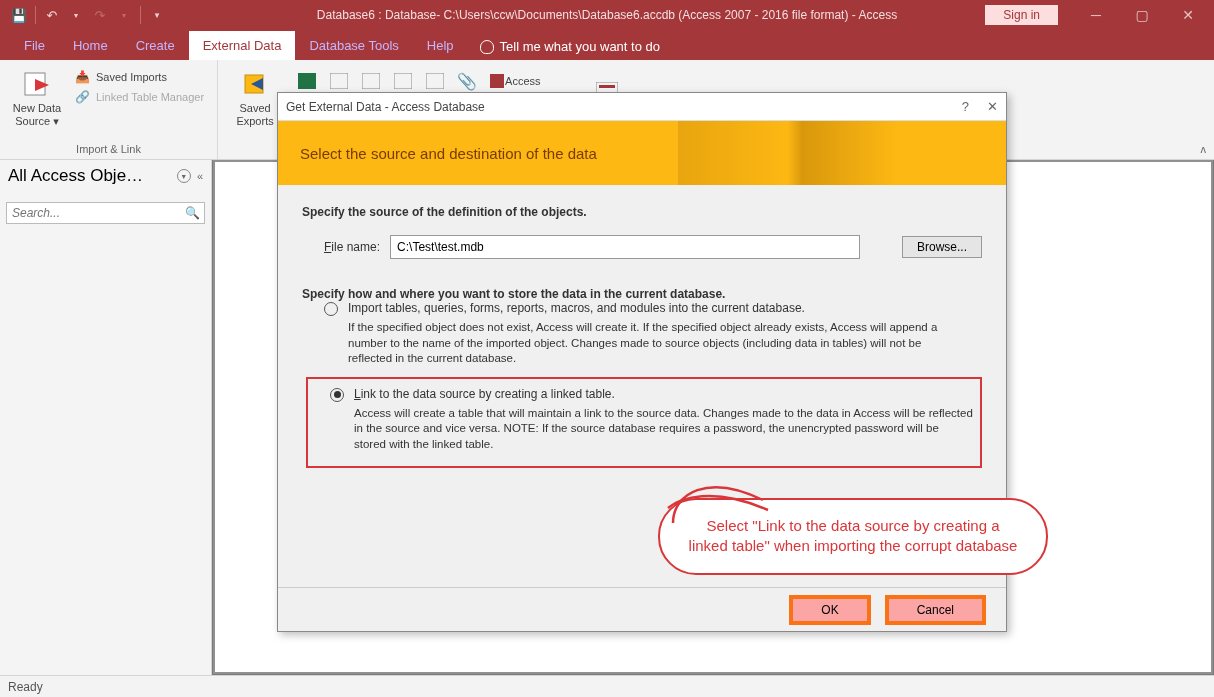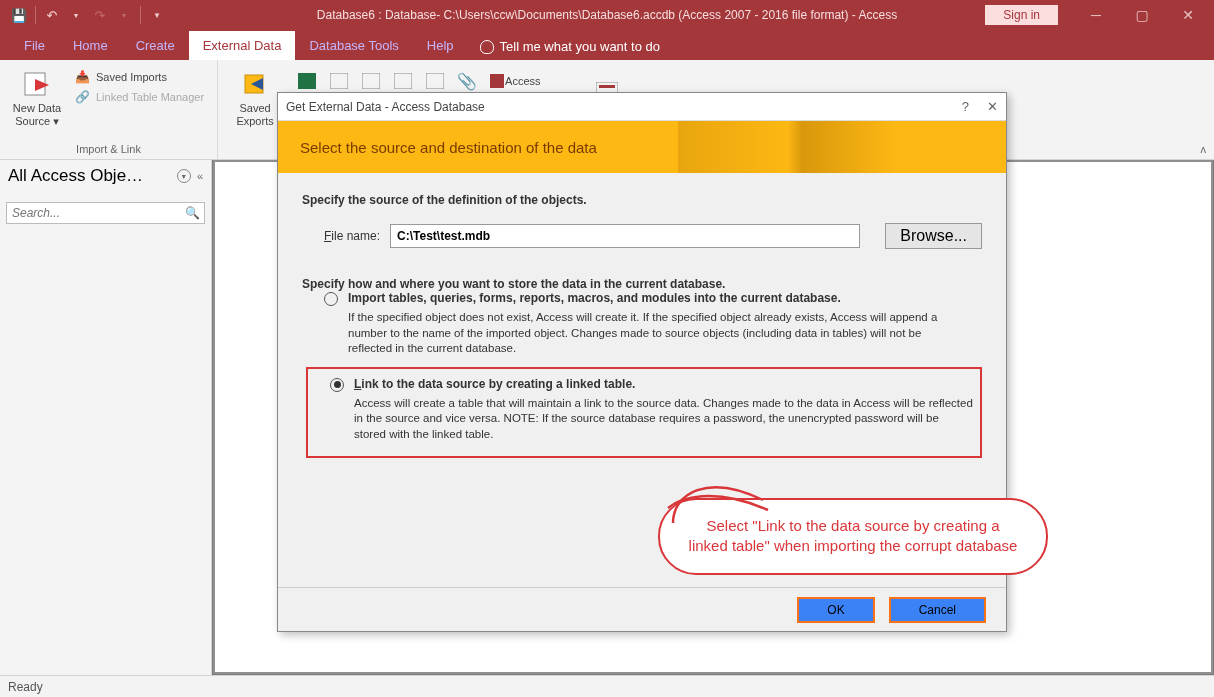--- a/index.html
+++ b/index.html
@@ -47,39 +47,39 @@
 .doc-area { flex: 1; background: #909090; border: 1px solid #7a7a7a; border-top: none; display:flex; justify-content:center; position:relative; }
 .doc-canvas { position:absolute; inset:2px 2px 2px 2px; background:#fff; border:none; }
 
 .statusbar { height: 22px; background: #f3f3f3; border-top: 1px solid #d4d4d4; display: flex; align-items: center; padding: 0 8px; font-size: 12px; color: #555; }
 
 
 .dialog { position: absolute; left: 277px; top: 92px; width: 730px; height: 540px; background: #f0f0f0; border: 1px solid #888; box-shadow: 3px 3px 8px rgba(0,0,0,.25); display: flex; flex-direction: column; }
 .dlg-titlebar { height: 28px; background: #fff; border-bottom: 1px solid #ddd; display: flex; align-items: center; padding: 0 8px; font-size: 12px; color: #444; }
 .dlg-title-right { margin-left: auto; display: flex; gap: 18px; color: #666; }
 .dlg-title-right span { cursor: pointer; font-size: 13px; }
-.dlg-banner { height: 52px; background: linear-gradient(90deg, #fdb813 0%, #fdb813 55%, #e8a50e 55%, #fdb813 70%, #d9980c 72%, #fdb813 85%); display: flex; align-items: center; padding-left: 22px; }
+.dlg-banner { height: 64px; background: linear-gradient(90deg, #fdb813 0%, #fdb813 55%, #e8a50e 55%, #fdb813 70%, #d9980c 72%, #fdb813 85%); display: flex; align-items: center; padding-left: 22px; }
 .dlg-banner-text { color: #7a3b00; font-size: 15px; }
 .dlg-body { flex: 1; padding: 20px 24px 10px; font-size: 12px; color: #333; overflow: hidden; }
 .dlg-section-label { font-weight: 600; margin-bottom: 16px; }
 .dlg-filerow { display: flex; align-items: center; gap: 10px; margin: 0 0 28px 22px; }
 .dlg-filerow label { font-size: 12px; }
 .dlg-filerow label u { text-decoration: underline; }
-.file-input { flex: 1; border: 1px solid #999; background: #fff; padding: 11px 6px; font-size: 12px; height: 22px; max-width: 470px; font-weight: bold; }
-.browse-btn { margin-left: auto; border: 1px solid #999; background: #e5e5e5; padding: 3px 14px; font-size: 16px; cursor: pointer; }
+.file-input { flex: 1; border: 1px solid #999; background: #fff; padding: 11px 6px; font-size: 12px; height: 22px; max-width: 470px; }
+.browse-btn { margin-left: auto; border: 1px solid #999; background: #e5e5e5; padding: 3px 14px; font-size: 12px; cursor: pointer; }
 .dlg-store-label { font-weight: 600; }
 .radio-block { margin-left: 22px; margin-bottom: 10px; }
 .radio-row { display: flex; align-items: flex-start; gap: 10px; }
 .radio-circle { width: 14px; height: 14px; border: 1.5px solid #555; border-radius: 50%; margin-top: 1px; flex-shrink: 0; display: flex; align-items: center; justify-content: center; }
 .radio-circle.selected::after { content: ""; width: 7px; height: 7px; background: #333; border-radius: 50%; }
-.radio-label { font-weight: 700; font-size: 12px; }
+.radio-label { font-weight: 400; font-size: 12px; }
 .radio-desc { font-size: 11.5px; color: #333; margin: 4px 0 0 24px; line-height: 1.35; max-width: 620px; }
 .highlight-box { border: 2.5px solid #d9363a; padding: 8px 6px 14px; margin-left: 4px; margin-top: 4px; position: relative; }
 .dlg-footer { height: 44px; border-top: 1px solid #ccc; display: flex; align-items: center; justify-content: flex-end; gap: 14px; padding-right: 20px; background: #f0f0f0; }
-.dlg-btn { border: 2px solid #f97316; background: #3b82f6; padding: 4px 28px; font-size: 12px; cursor: pointer; }
+.dlg-btn { border: 4px solid #f97316; background: #fca5a5; padding: 4px 28px; font-size: 12px; cursor: pointer; }
 
 
 .callout { position: absolute; left: 658px; top: 498px; width: 400px; pointer-events:none; }
 .callout-bubble { border: 2.5px solid #d9363a; border-radius: 38px; background: #fff; padding: 16px 26px; width: 390px; }
 .callout-text { color: #d9363a; font-size: 15px; text-align: center; line-height: 1.35; }
 .callout-tail { position: absolute; left: 10px; top: -30px; width: 120px; height: 60px; }
 .callout-tail svg { overflow: visible; }
 </style>
 </head>
 <body>

